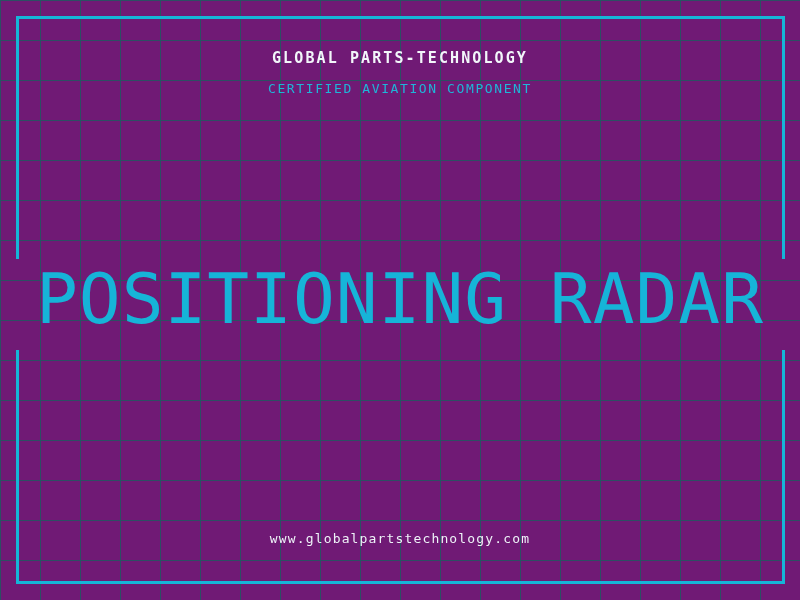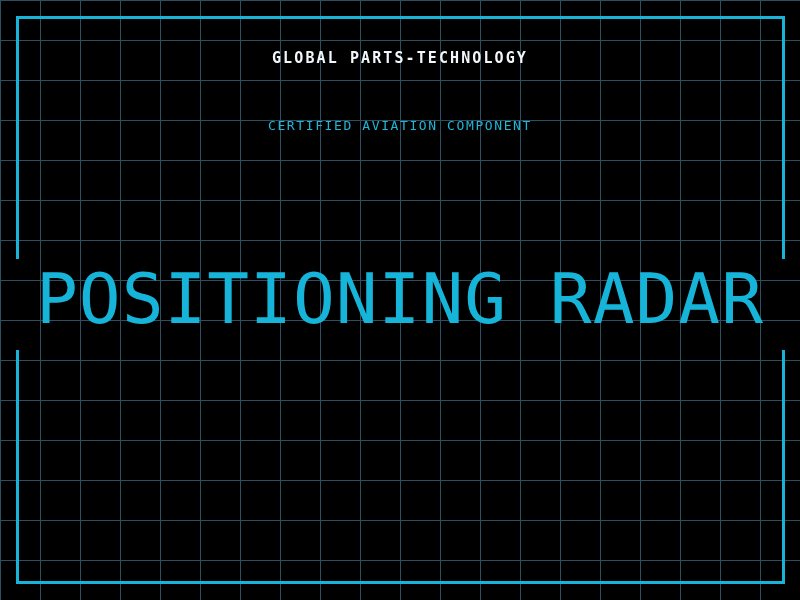--- a/index.html
+++ b/index.html
@@ -13,21 +13,21 @@
     height: 600px;
     overflow: hidden;
     font-family: "DejaVu Sans Mono", "Liberation Mono", monospace;
   }
 
   
   #card {
     position: relative;
     width: 800px;
     height: 600px;
-    background-color: #000000;
+    background-color: #701a75;
     overflow: hidden;
   }
 
   
   #grid {
     position: absolute;
     inset: 0;
     background-image:
       linear-gradient(to right,  #2c4f63 0px, #2c4f63 1px, transparent 1px, transparent 100%),
       linear-gradient(to bottom, #2c4f63 0px, #2c4f63 1px, transparent 1px, transparent 100%);
@@ -70,21 +70,20 @@
     font-size: 15px;
     font-weight: bold;
     letter-spacing: 2.1px;
   }
 
   #subtitle {
     top: 81px;
     color: #1fb6d8;
     font-size: 13px;
     letter-spacing: 1.6px;
-    margin-top: 37px;
   }
 
   #part-number-label {
     top: 221px;
     color: #7f93ab;
     font-size: 13px;
     letter-spacing: 1.9px;
   }
 
   
@@ -128,15 +127,16 @@
 
   <div id="content">
 
     <div class="center-text" id="company-name">GLOBAL PARTS-TECHNOLOGY</div>
 
     <div class="center-text" id="subtitle">CERTIFIED AVIATION COMPONENT</div>
 
 
     <div id="part-name" style="font-size: 69.48px;">POSITIONING RADAR</div>
 
+    <div class="center-text" id="website">www.globalpartstechnology.com</div>
 
   </div>
 </div>
 
 </body></html>

